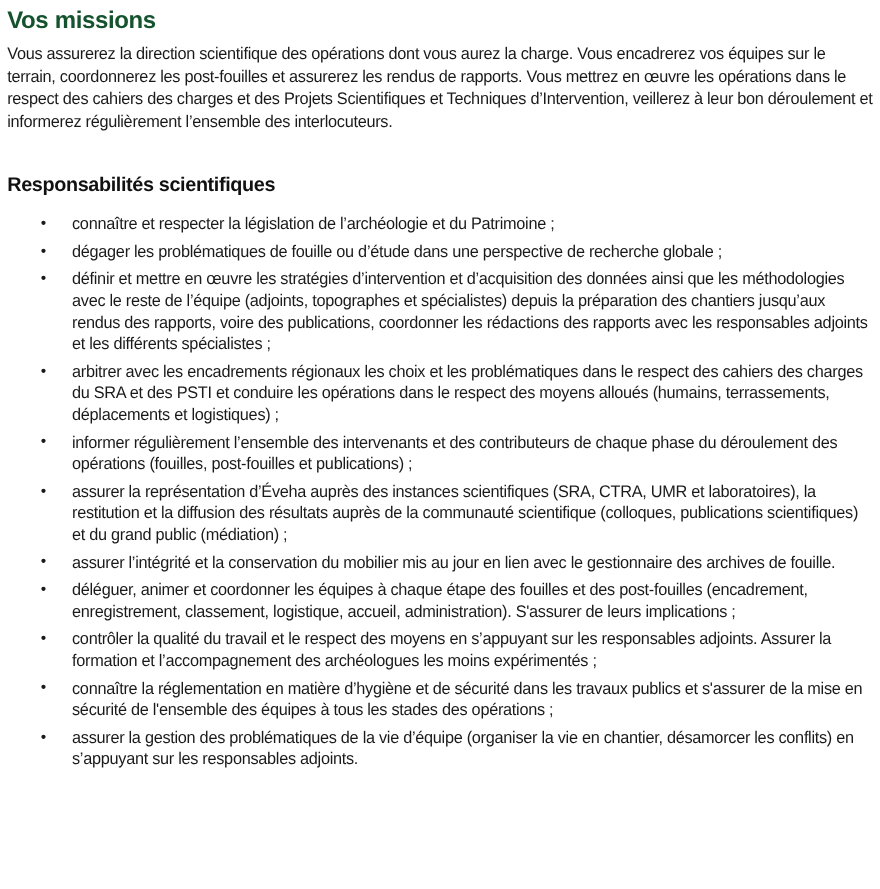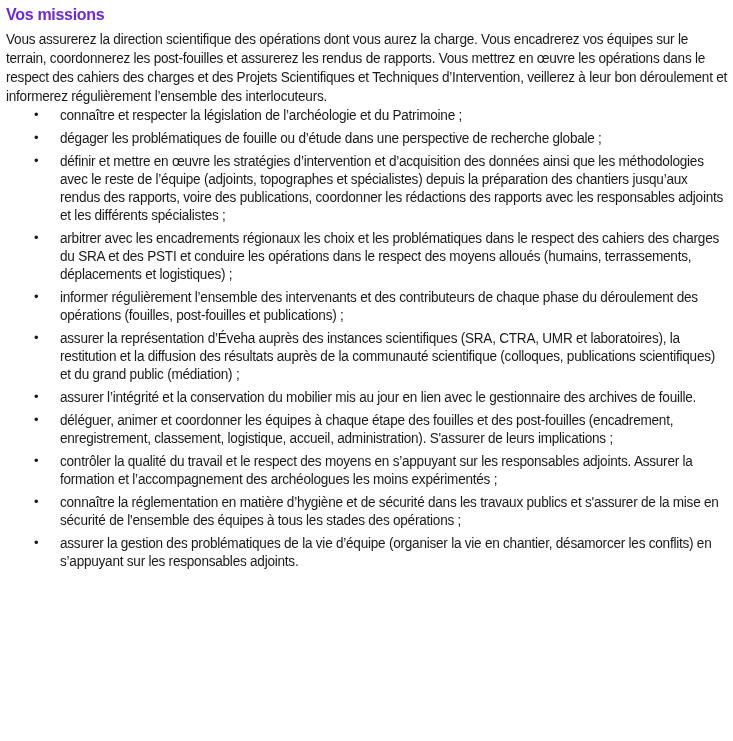--- a/index.html
+++ b/index.html
@@ -14,25 +14,25 @@
       font-family: "Liberation Sans", sans-serif;
       color: #1a1a1a;
       position: relative;
     }
     .page {
       padding: 2px 0 0 6px;
       width: 720px;
     }
     h1 {
       font-family: "Liberation Sans", sans-serif;
-      font-size: 16px;
+      font-size: 20px;
       font-weight: bold;
       margin: 4px 0 6px 0;
       letter-spacing: -0.3px;
-      color: #6d28d9;
+      color: #14532d;
     }
     .intro {
       font-size: 14px;
       line-height: 19px;
       margin: 0 0 0 0;
       letter-spacing: -0.25px;
       transform: scaleX(0.97);
       transform-origin: left top;
       width: 745px;
     }
@@ -74,20 +74,21 @@
     }
   </style>
 </head>
 <body>
 
 <div class="page">
   <h1>Vos missions</h1>
   <p class="intro">Vous assurerez la direction scientifique des opérations dont vous aurez la charge. Vous encadrerez vos équipes sur le terrain, coordonnerez les post-fouilles et assurerez les rendus de rapports. Vous mettrez en œuvre les opérations dans le respect des cahiers des charges et des Projets Scientifiques et Techniques d’Intervention, veillerez à leur bon déroulement et informerez régulièrement l’ensemble des interlocuteurs.</p>
 
   <section>
+    <h2 class="s1">Responsabilités scientifiques</h2>
     <ul>
       <li>
           <span class="bullet">•</span>
           <span class="txt">connaître et respecter la législation de l’archéologie et du Patrimoine ;</span>
         </li>
       <li>
           <span class="bullet">•</span>
           <span class="txt">dégager les problématiques de fouille ou d’étude dans une perspective de recherche globale ;</span>
         </li>
       <li>

